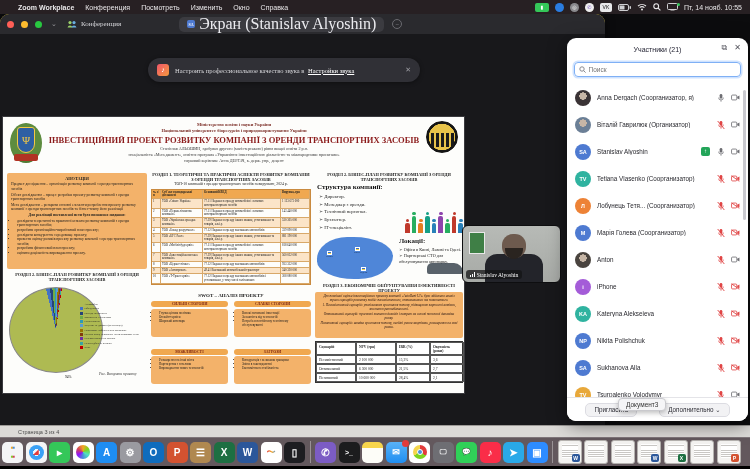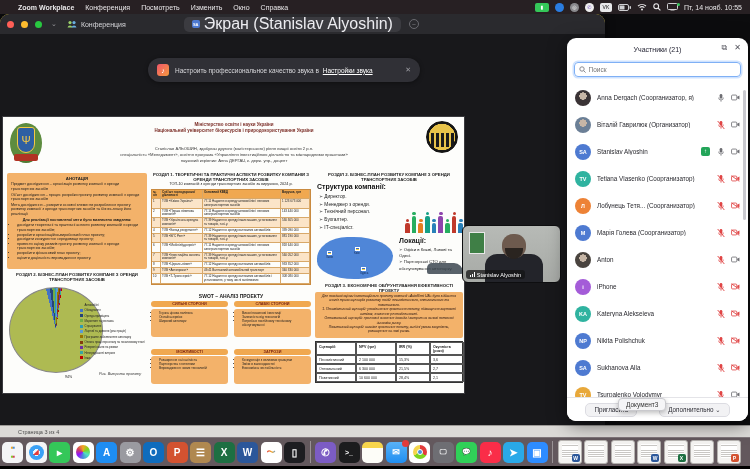--- a/index.html
+++ b/index.html
@@ -13,21 +13,21 @@
   #menubar .apple { margin:0 8px 0 10px; font-size:8px; }
   .mb-item { margin-right:11px; white-space:nowrap; }
   .mb-item.bold { font-weight:bold; }
   #mb-right { margin-left:auto; display:flex; align-items:center; gap:6px; padding-right:8px; }
   .mb-ic { width:11px; height:9px; border-radius:2px; display:flex; align-items:center;
            justify-content:center; font-size:5px; color:#fff; }
   #mb-time { font-size:7px; white-space:nowrap; }
 
   
   #zoomwin { left:0; top:14px; width:605px; height:411px; background:#fde047;
-             border-radius:9px 9px 0 0; z-index:1; box-shadow:0 0 10px rgba(0,0,0,.6); }
+             border-radius:9px 9px 0 0; z-index:1; box-shadow:0 0 10px rgba(0,0,0,.6);font-family:Liberation Serif, serif; }
   #titlebar { position:absolute; left:0; top:0; width:100%; height:20px; background:#2a2a2e;
               border-radius:9px 9px 0 0; display:flex; align-items:center; }
   .tlight { width:7px; height:7px; border-radius:50%; margin-left:7px; }
   #tb-chevron { color:#9a9a9e; font-size:7px; margin:0 10px 0 9px; }
   .wtab { display:flex; align-items:center; gap:4px; color:#d6d6da; font-size:7px; }
   #tab-screen { margin-left:58px; background:#3b3b40; border-radius:5px; height:15px;
                 padding:0 8px; display:flex; align-items:center; gap:4px; color:#ececf0; }
   .sa-badge { width:8px; height:8px; border-radius:2px; background:#4e7ad1; color:#fff;
               font-size:4px; display:flex; align-items:center; justify-content:center; font-weight:bold; }
   #tab-more { width:10px; height:10px; border-radius:50%; border:1px solid #6a6a70; color:#9a9aa0;
@@ -273,20 +273,21 @@
       <div id="p-emblem">
         <div class="wreath"></div>
           <div class="shield">Ψ</div>
           <div class="ribbon"></div>
       </div>
       <div id="p-logo">
           <div class="figs"></div>
         </div>
       <div class="p-head-line1">Міністерство освіти і науки України</div>
       <div class="p-head-line2">Національний університет біоресурсів і природокористування України</div>
+      <div id="p-title">ІНВЕСТИЦІЙНИЙ ПРОЕКТ РОЗВИТКУ КОМПАНІЇ З ОРЕНДИ ТРАНСПОРТНИХ ЗАСОБІВ</div>
       <div class="p-sub" style="top:29px">Станіслав АЛЬОШИН, здобувач другого (магістерського) рівня вищої освіти 2 р.н.</div>
       <div class="p-sub" style="top:35px">спеціальність «Менеджмент», освітня програма «Управління інвестиційною діяльністю та міжнародними проєктами»</div>
       <div class="p-sub" style="top:41px">науковий керівник: Анна ДЕРГАЧ, к. держ. упр., доцент</div>
 
       <div id="anno-box" class="orange-box">
         <div class="at">АНОТАЦІЯ</div>
         <div id="anno-lines">
             <div class="lead">Предмет дослідження – організація розвитку компанії з оренди транспортних засобів</div>
             <div class="lead">Об'єкт дослідження – процес розробки проекту розвитку компанії з оренди транспортних засобів</div>
             <div class="lead">Мета дослідження – розкрити основні елементи розроблення проекту розвитку компанії з оренди транспортних засобів та бізнес-плану його реалізації</div>

